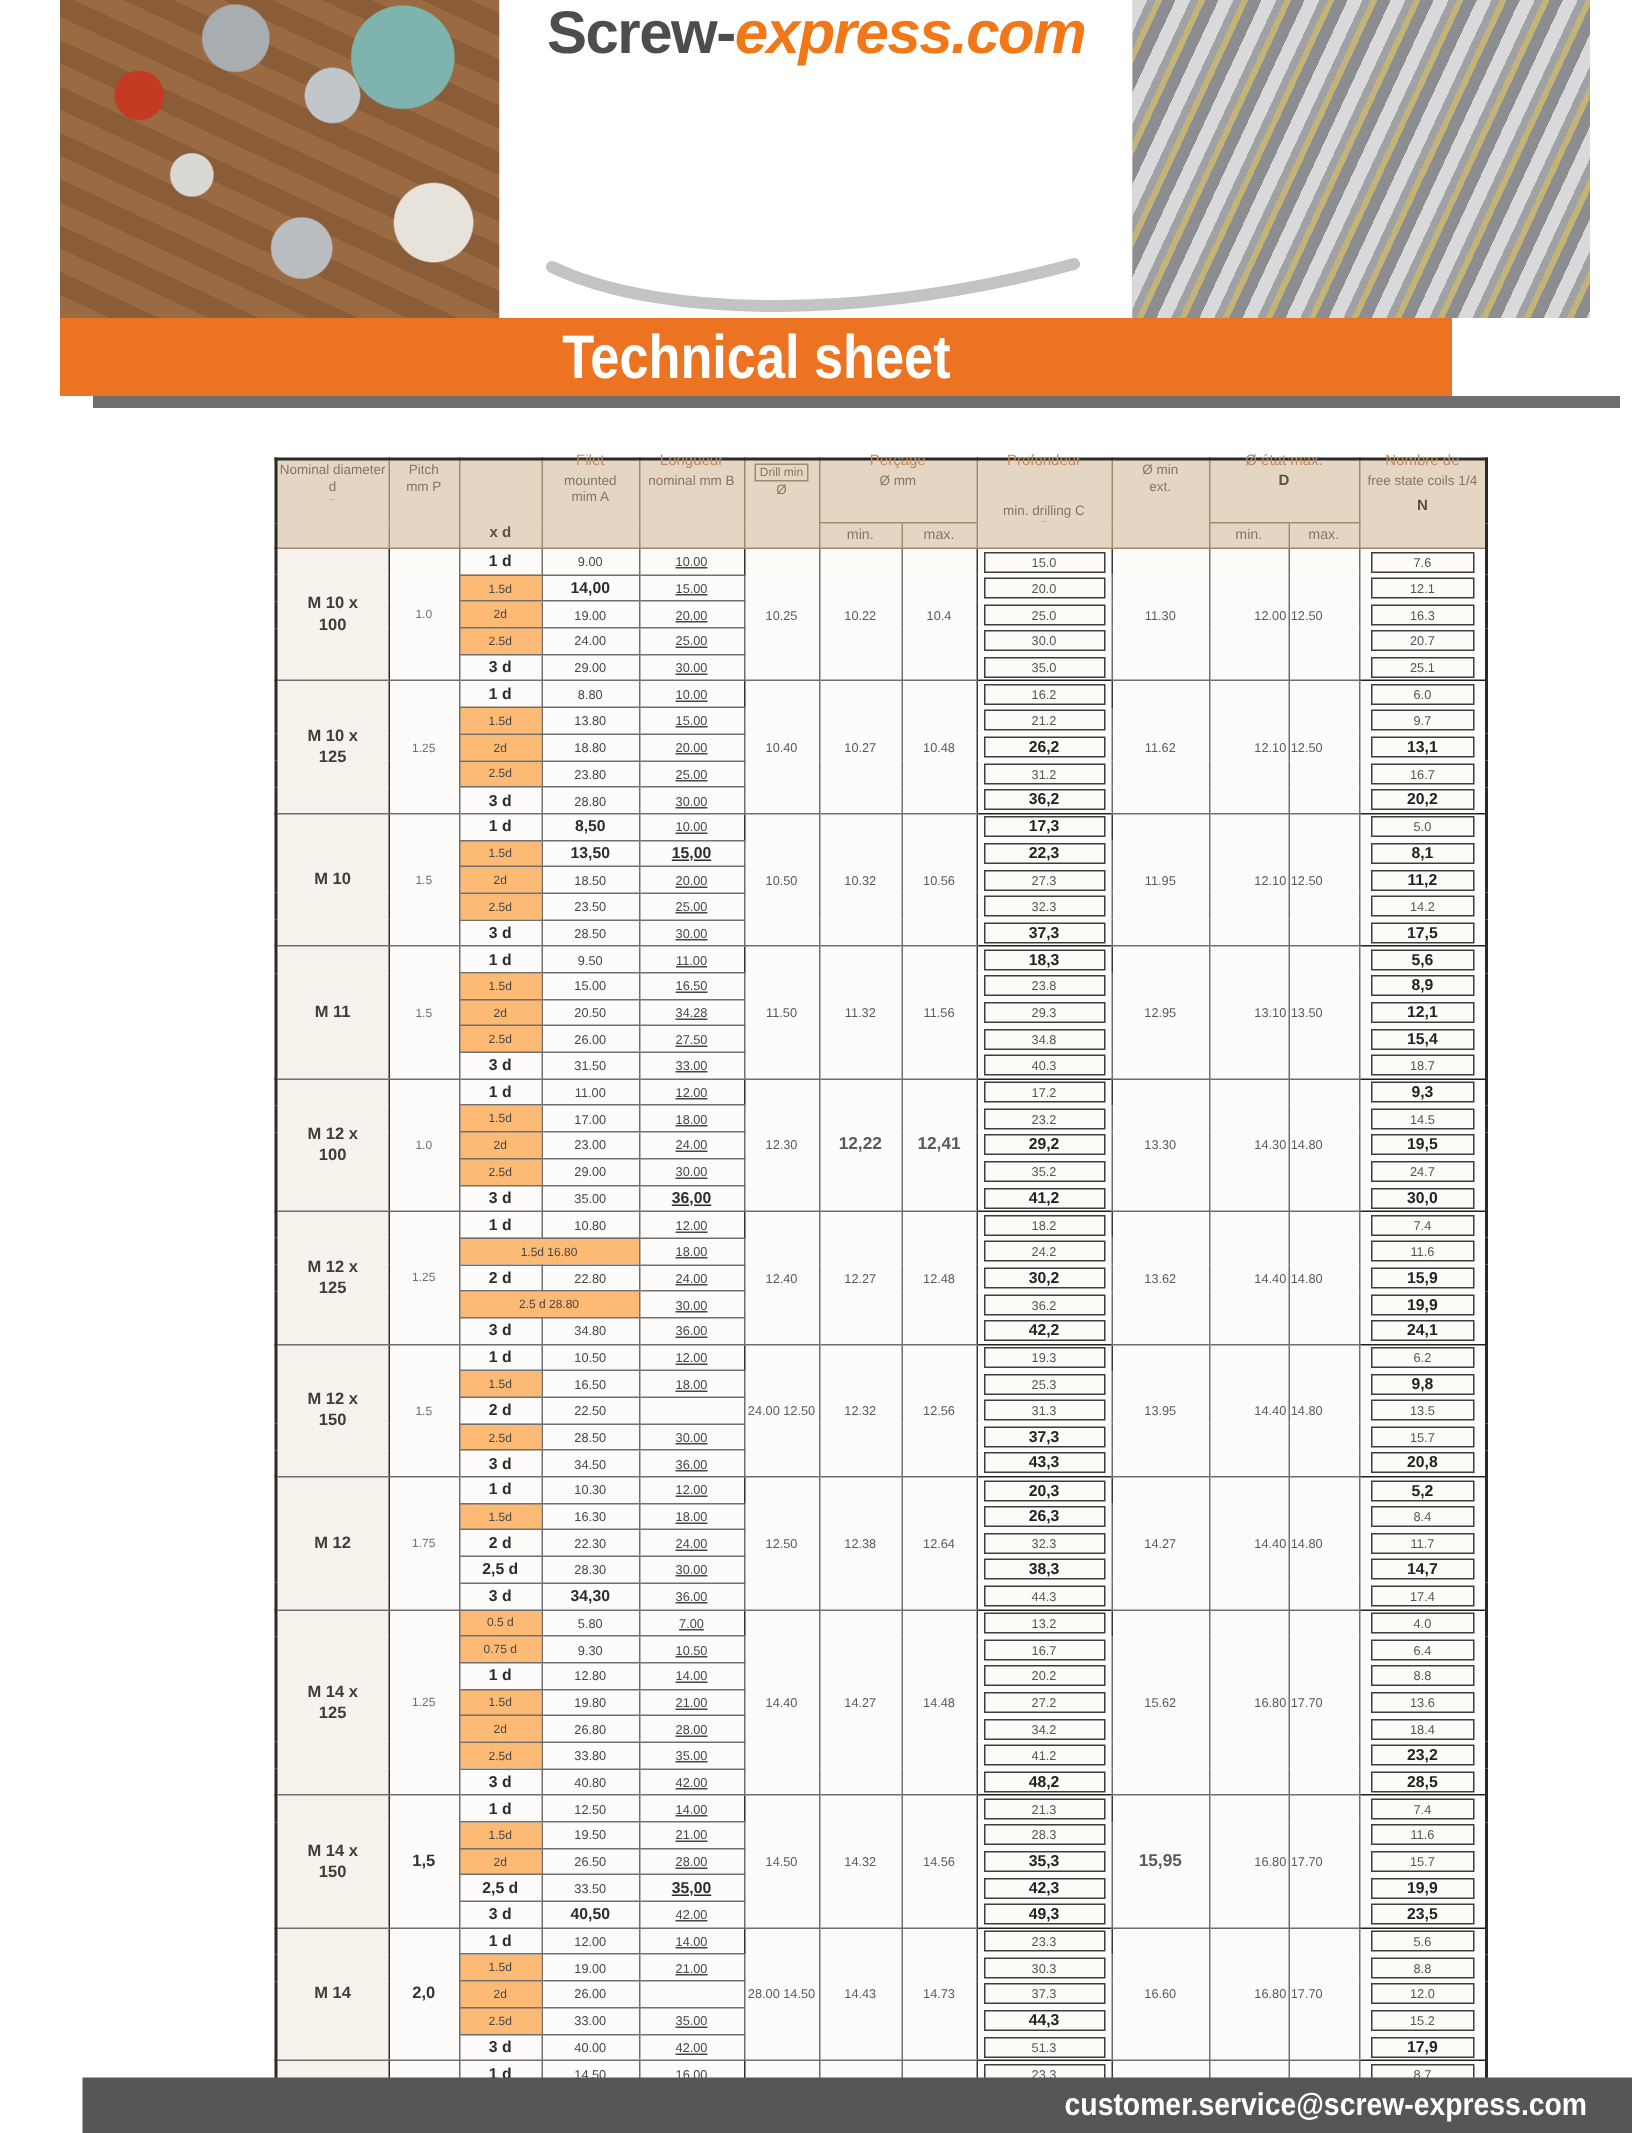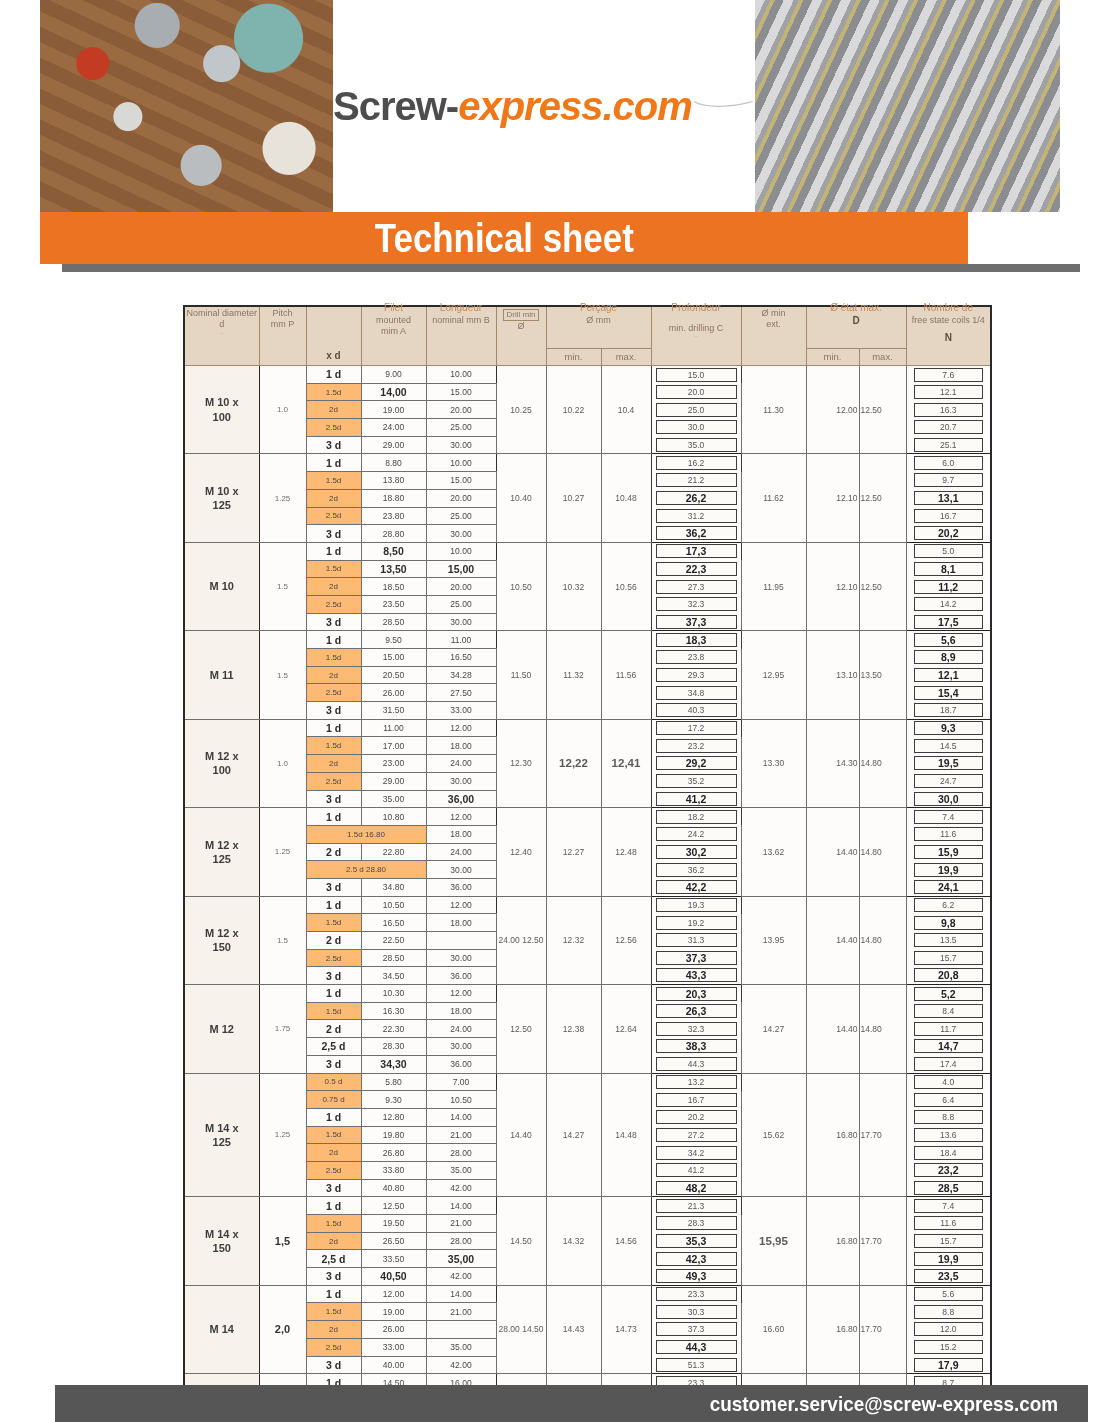--- a/index.html
+++ b/index.html
@@ -16,21 +16,21 @@
       radial-gradient(circle at 18% 30%, #c23b22 0 16px, transparent 17px),
       radial-gradient(circle at 85% 70%, #e7e3da 0 26px, transparent 27px),
       radial-gradient(circle at 55% 78%, #b9bdc0 0 20px, transparent 21px),
       radial-gradient(circle at 40% 12%, #a8adb2 0 22px, transparent 23px),
       repeating-linear-gradient(25deg, #9a6b42 0 14px, #8a5d38 14px 28px);}
   .photo-right{right:0;width:305px;
     background:
       repeating-linear-gradient(115deg, #d9d9db 0 9px, #9fa1a5 9px 14px, #c4b377 14px 18px, #8b8d91 18px 26px),
       linear-gradient(180deg,#cfcfcf,#8f8f8f);}
   .logobox{position:absolute;left:293px;width:422px;top:0;height:212px;background:#fff;
-           display:flex;flex-direction:row;align-items:center;justify-content:space-between;}
+           display:flex;flex-direction:column;align-items:center;justify-content:space-between;}
   .logotext{font-size:40px;font-weight:bold;white-space:nowrap;letter-spacing:-1px;}
   .logotext .p1{color:#4d4d4d;}
   .logotext .p2{color:#f07818;font-style:italic;}
   .swoosh{margin-top:-4px;}
   
   .banner{position:absolute;top:212px;left:40px;width:928px;height:52px;background:#eb7322;
           display:flex;align-items:center;justify-content:center;}
   .banner .title{color:#fff;font-size:41px;font-weight:bold;transform:scaleX(.85);
                  letter-spacing:0;margin:0;line-height:1;}
   .graybar{position:absolute;top:264px;left:62px;width:1018px;height:8px;background:#6e6e6e;}
@@ -52,21 +52,21 @@
   .drillbox{display:inline-block;border:1px solid #a08a6d;padding:0 3px;margin-top:1px;font-size:8px;}
   tbody td{font-size:8.5px;height:16.7px;background:#fdfcfa;white-space:nowrap;}
   tbody tr.gfirst td{border-top:1.6px solid #222;}
   td.name{font-weight:bold;font-size:11px;color:#3d3d3d;white-space:pre-line;line-height:1.3;
           background:#f7f3ec;border-right:1.4px solid #2a2a2a;}
   td.pitch{font-size:8px;color:#6f6f6f;}
   td.pitch.pb{font-size:11px;font-weight:bold;color:#333;}
   td.xd{font-size:8px;}
   td.xd.dim{background:#fdba74;}
   td.xd.bold,.bold{font-weight:bold;font-size:10.5px;color:#2c2c2c;}
-  td.bb{border-right:1.4px solid #2f2f2f;}
+  td.bb{border-right:1.4px solid #2f2f2f;text-decoration:underline;}
   td.mid{font-size:8.5px;color:#5a5a5a;}
   td.mid.bold{font-size:11.5px;}
   td.pmax{border-right:1.2px solid #3a3a3a;}
   td.cc,td.nn{border-top:none;border-bottom:none;padding:0 4px;}
   tr.gfirst td.cc,tr.gfirst td.nn{border-top:1.6px solid #222;}
   td.cc{border-right:1.2px solid #3a3a3a;}
   td.nn{padding:0 7px;}
   .box{display:flex;align-items:center;justify-content:center;border:1.5px solid #3d3d3d;
        height:12px;background:#fcfbf7;font-size:8.5px;color:#555;}
   .box.bold{font-size:10.5px;color:#222;}
@@ -145,21 +145,21 @@
           <th rowspan="2">
             <span class="drillbox">Drill min</span>
             <span class="hl">Ø</span>
           </th>
           <th colspan="2">
             <span class="clipline"><span>Perçage</span></span>
             <span class="hl">Ø mm</span>
           </th>
           <th rowspan="2">
             <span class="clipline"><span>Profondeur</span></span>
-            <span class="hl" style="margin-top:8px">min. drilling C</span>
+            <span class="hl" style="margin-top:20px">min. drilling C</span>
             <span class="hl tiny">..</span>
           </th>
           <th rowspan="2">
             <span class="hl">Ø min</span>
             <span class="hl">ext.</span>
           </th>
           <th colspan="2">
             <span class="clipline"><span>Ø état max.</span></span>
             <span class="hl hbold">D</span>
           </th>
@@ -575,21 +575,21 @@
             <td class="dmax" rowspan="5">14.80</td>
             <td class="nn">
               <span class="box">6.2</span>
             </td>
           </tr>
           <tr>
             <td class="xd dim">1.5d</td>
             <td class="a">16.50</td>
             <td class="bb">18.00</td>
             <td class="cc">
-              <span class="box">19.2</span>
+              <span class="box">25.3</span>
             </td>
             <td class="nn">
               <span class="box bold">9,8</span>
             </td>
           </tr>
           <tr>
             <td class="xd bold">2 d</td>
             <td class="a">22.50</td>
             <td class="bb"></td>
             <td class="cc">

